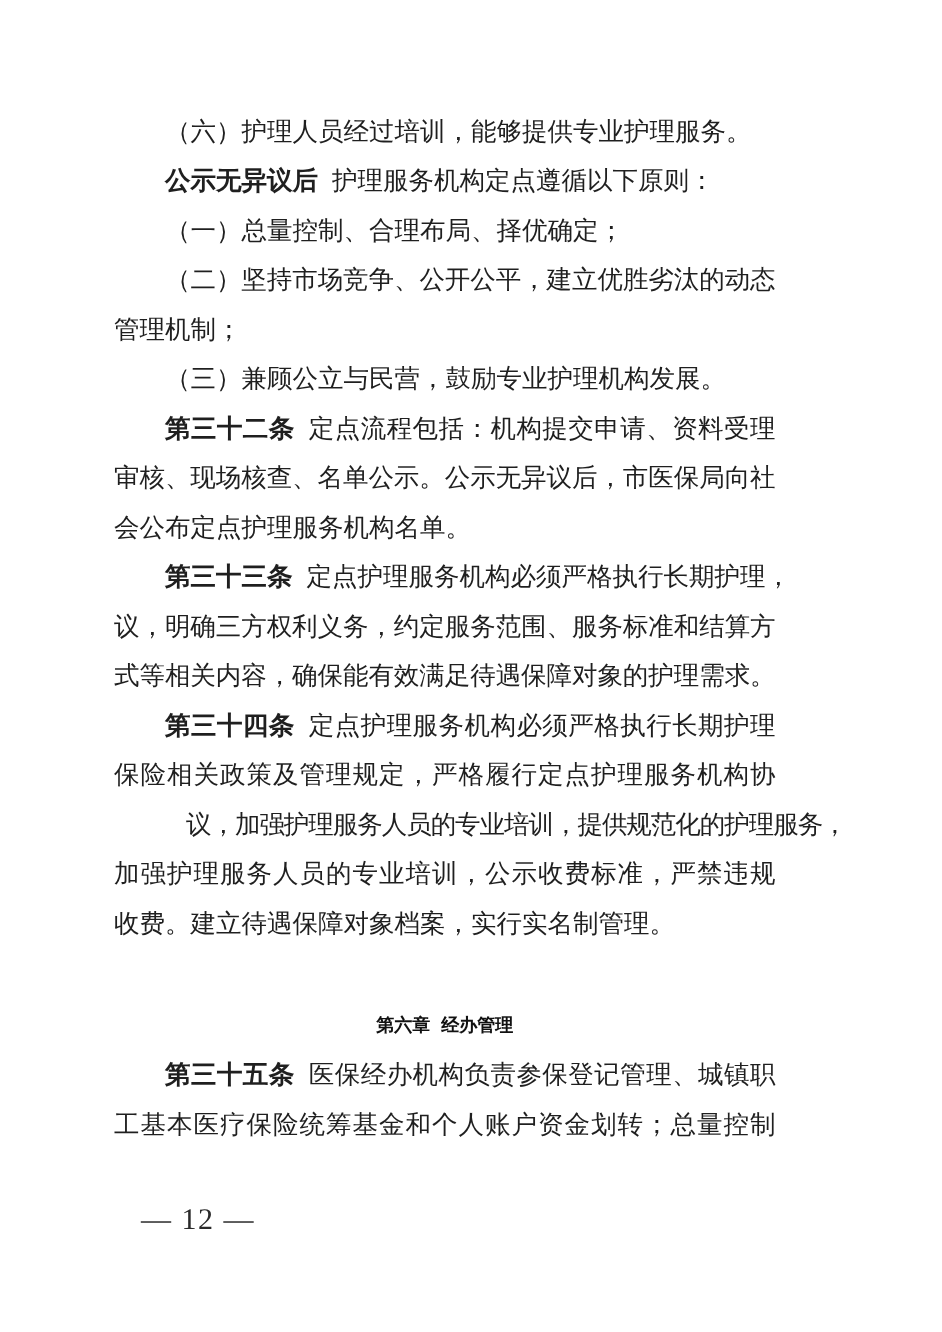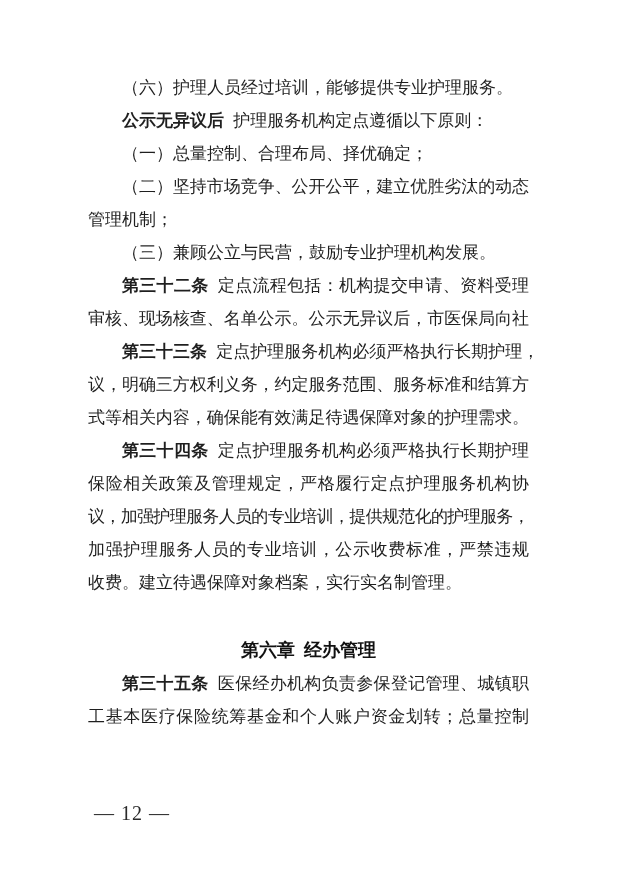--- a/index.html
+++ b/index.html
@@ -10,21 +10,21 @@
     position: relative;
     overflow: hidden;
   }
   .page {
     position: absolute;
     inset: 0;
     background: #ffffff;
   }
   .doc-body {
     position: absolute;
-    left: 88px;
+    left: 76px;
     top: 71px;
     width: 441px;
     color: #1f1f1f;
   }
   .line {
     font-size: 17px;
     line-height: 33px;
     height: 33px;
     white-space: nowrap;
     text-align: left;
@@ -32,21 +32,21 @@
   .line.indent { text-indent: 34px; }
   .line.fill {
     text-align: justify;
     text-align-last: justify;
   }
   .art { font-weight: bold; }
   .art:not(:empty) { margin-right: 0.55em; }
   .chapter {
     font-family: "Liberation Sans", sans-serif;
     font-weight: bold;
-    font-size: 18px;
+    font-size: 12px;
     line-height: 33px;
     height: 33px;
     margin-top: 35px;
     text-align: center;
     color: #111111;
     word-spacing: 4px;
     white-space: nowrap;
   }
   .footer {
     position: absolute;
@@ -65,26 +65,27 @@
   <div class="doc-body">
 
     <div class="line indent"><b class="art"></b><span>（六）护理人员经过培训，能够提供专业护理服务。</span></div>
     <div class="line indent"><b class="art">公示无异议后</b><span>护理服务机构定点遵循以下原则：</span></div>
     <div class="line indent"><b class="art"></b><span>（一）总量控制、合理布局、择优确定；</span></div>
     <div class="line indent fill" style="letter-spacing: -0.06px;"><b class="art"></b><span>（二）坚持市场竞争、公开公平，建立优胜劣汰的动态</span></div>
     <div class="line"><b class="art"></b><span>管理机制；</span></div>
     <div class="line indent"><b class="art"></b><span>（三）兼顾公立与民营，鼓励专业护理机构发展。</span></div>
     <div class="line indent fill"><b class="art">第三十二条</b><span>定点流程包括：机构提交申请、资料受理</span></div>
     <div class="line fill" style="letter-spacing: -0.06px;"><b class="art"></b><span>审核、现场核查、名单公示。公示无异议后，市医保局向社</span></div>
+    <div class="line"><b class="art"></b><span>会公布定点护理服务机构名单。</span></div>
     <div class="line indent fill"><b class="art">第三十三条</b><span>定点护理服务机构必须严格执行长期护理，</span></div>
     <div class="line fill" style="letter-spacing: -0.06px;"><b class="art"></b><span>议，明确三方权利义务，约定服务范围、服务标准和结算方</span></div>
     <div class="line fill" style="letter-spacing: -0.06px;"><b class="art"></b><span>式等相关内容，确保能有效满足待遇保障对象的护理需求。</span></div>
     <div class="line indent fill"><b class="art">第三十四条</b><span>定点护理服务机构必须严格执行长期护理</span></div>
     <div class="line fill"><b class="art"></b><span>保险相关政策及管理规定，严格履行定点护理服务机构协</span></div>
-    <div class="line fill" style="letter-spacing: -0.69px;"><b class="art"></b><span>议，加强护理服务人员的专业培训，提供规范化的护理服务，</span></div>
+    <div class="line fill" style="letter-spacing: -0.69px; margin-left: 48px;"><b class="art"></b><span>议，加强护理服务人员的专业培训，提供规范化的护理服务，</span></div>
     <div class="line fill" style="letter-spacing: -0.06px;"><b class="art"></b><span>加强护理服务人员的专业培训，公示收费标准，严禁违规</span></div>
     <div class="line"><b class="art"></b><span>收费。建立待遇保障对象档案，实行实名制管理。</span></div>
 
     <div class="chapter">第六章 经办管理</div>
 
     <div class="line indent fill"><b class="art">第三十五条</b><span>医保经办机构负责参保登记管理、城镇职</span></div>
     <div class="line fill" style="letter-spacing: -0.06px;"><b class="art"></b><span>工基本医疗保险统筹基金和个人账户资金划转；总量控制</span></div>
 
   </div>
 

